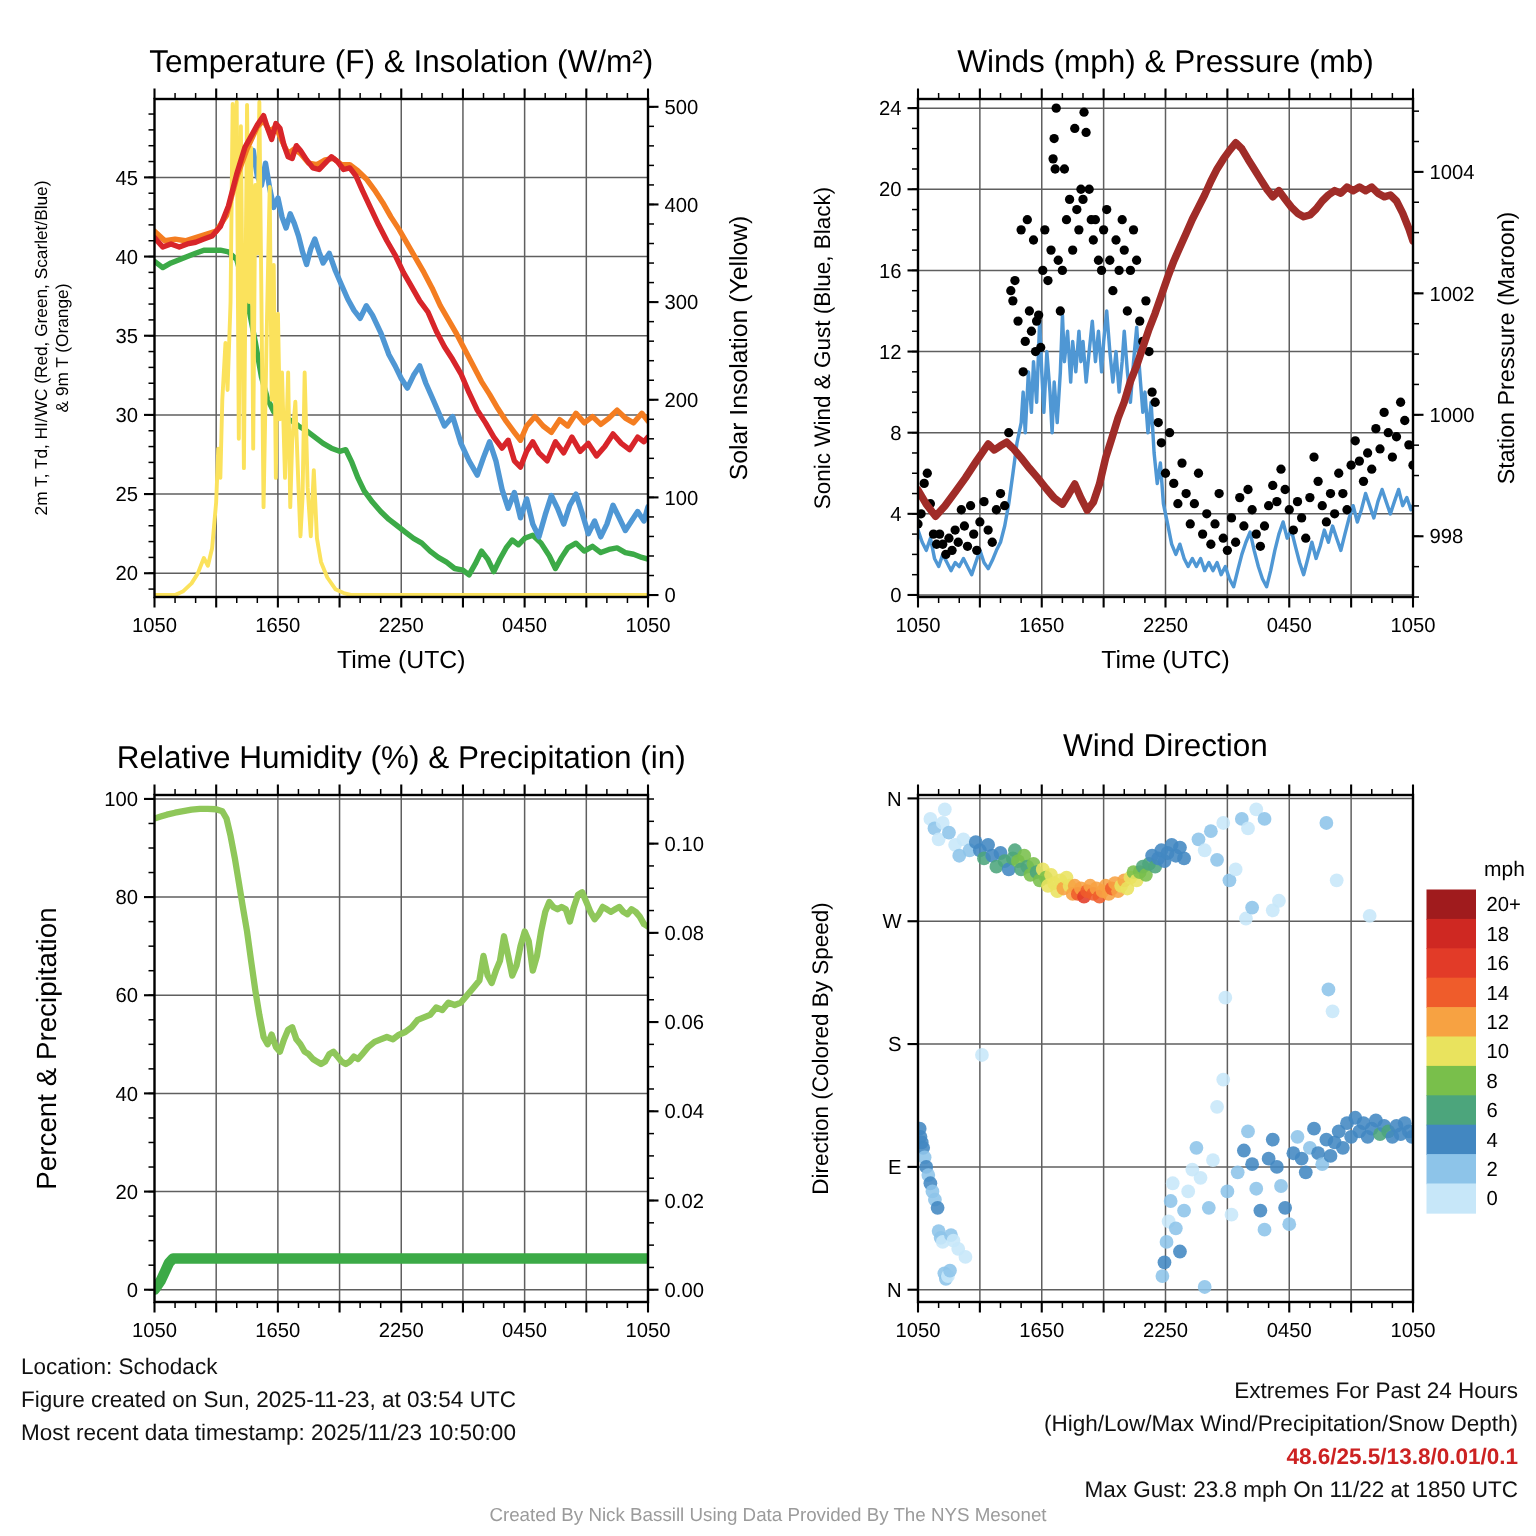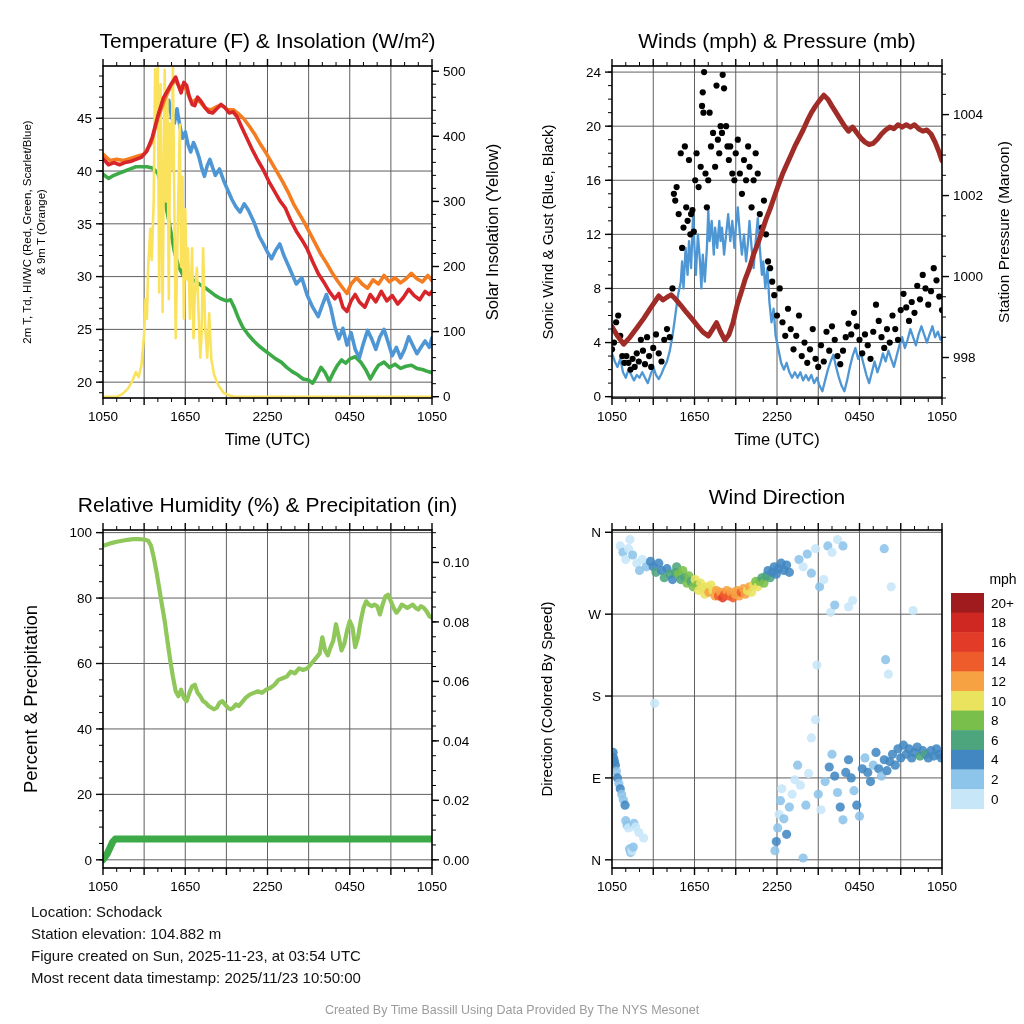--- a/index.html
+++ b/index.html
@@ -1,19 +1,19 @@
 <!DOCTYPE html>
 <html><head>
 <meta charset="utf-8">
 <style>
   html,body{margin:0;padding:0;background:#fff;}
   #figure{position:relative;width:1024px;height:1024px;background:#ffffff;
           font-family:"Liberation Sans",sans-serif;color:#111;overflow:hidden;}
   #charts{position:absolute;left:0;top:0;}
-  .foot-left{position:absolute;left:31px;top:901px;font-size:15px;line-height:22px;color:#111;}
+  .foot-left{position:absolute;left:14px;top:901px;font-size:15px;line-height:22px;color:#111;}
   .foot-right{position:absolute;right:12px;top:917px;font-size:15px;line-height:22px;text-align:right;color:#111;}
   .extremes-values{color:#cc2222;font-weight:bold;}
   .credit{position:absolute;left:0;top:1003px;width:100%;text-align:center;font-size:12.5px;color:#9b9b9b;}
 </style>
 </head>
 <body>
 
 <div id="figure">
   <svg id="charts" width="1024" height="1024" viewBox="0 0 1024 1024">
       <g>
@@ -967,20 +967,25 @@
           <rect x="951" y="769.4" width="33" height="20.1" fill="#8dc4e9"></rect>
           <text x="991" y="783.9999999999999" fill="#000" font-size="13.5" font-family="&quot;Liberation Sans&quot;, sans-serif" text-anchor="start">2</text>
           <rect x="951" y="789" width="33" height="20.1" fill="#c7e7f9"></rect>
           <text x="991" y="803.5999999999999" fill="#000" font-size="13.5" font-family="&quot;Liberation Sans&quot;, sans-serif" text-anchor="start">0</text>
         </g>
       </g>
     </svg>
 
   <div class="foot-left">
     <div>Location: Schodack</div>
-    <div>Station elevation: 104.882 m</div>
     <div>Figure created on Sun, 2025-11-23, at 03:54 UTC</div>
     <div>Most recent data timestamp: 2025/11/23 10:50:00</div>
   </div>
 
+  <div class="foot-right">
+    <div>Extremes For Past 24 Hours</div>
+    <div>(High/Low/Max Wind/Precipitation/Snow Depth)</div>
+    <div class="extremes-values">48.6/25.5/13.8/0.01/0.1</div>
+    <div>Max Gust: 23.8 mph On 11/22 at 1850 UTC</div>
+  </div>
 
-  <div class="credit">Created By Time Bassill Using Data Provided By The NYS Mesonet</div>
+  <div class="credit">Created By Nick Bassill Using Data Provided By The NYS Mesonet</div>
 </div>
 
 </body></html>

